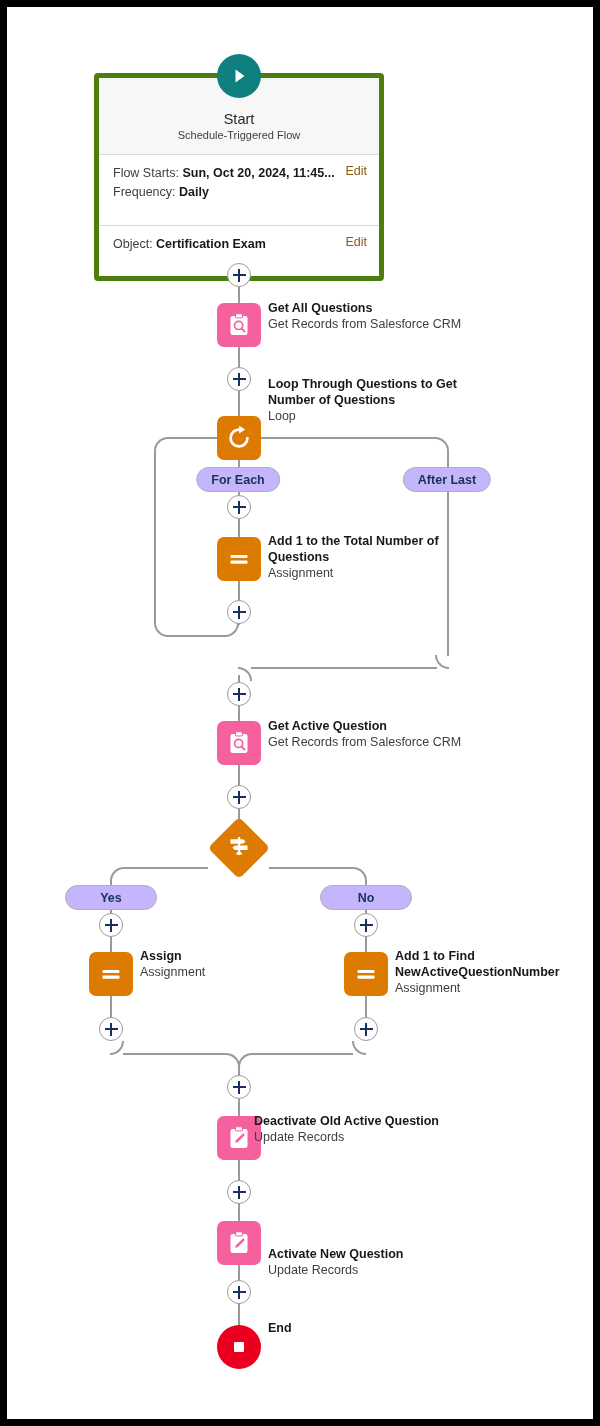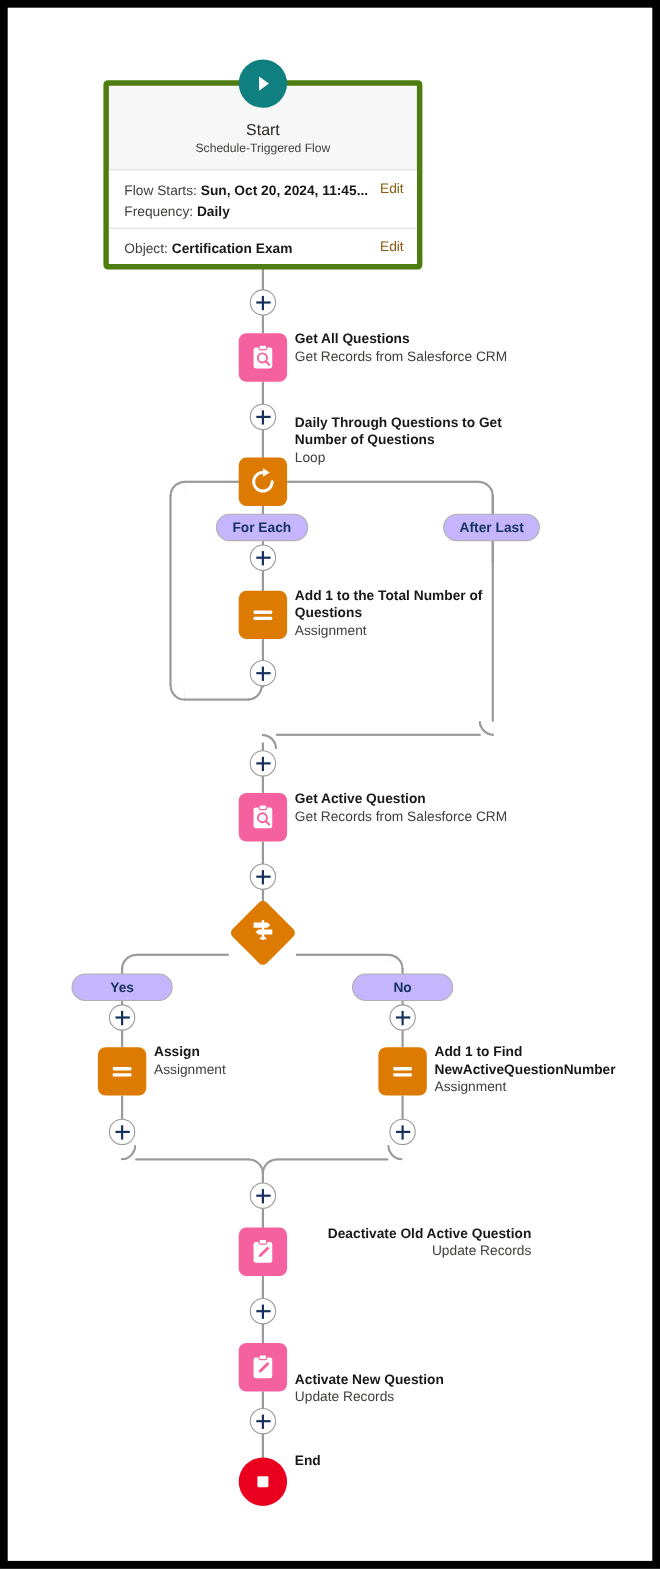--- a/index.html
+++ b/index.html
@@ -109,21 +109,21 @@
   #start-head {
     padding: 33px 10px 13px;
     text-align: center;
     border-bottom: 1px solid #d8d8d8;
   }
   #start-head .sh-title { font-size: 14.5px; color: #2b2826; display:block; }
   #start-head .sh-sub   { font-size: 11px; color: #3e3e3c; display:block; margin-top: 2px; }
 
   .start-row {
     position: relative;
-    padding: 9px 12px 4px 14px;
+    padding: 9px 12px 22px 14px;
     border-bottom: 1px solid #d8d8d8;
     background: #fff;
   }
   .start-row:last-child { border-bottom: none; }
   .sr-line { font-size: 12.5px; color: #3e3e3c; line-height: 1.55; }
   .sr-line b { color: #181818; }
   .sr-edit {
     position: absolute; right: 12px; top: 9px;
     font-size: 12.5px; color: #8a5a10;
   }
@@ -186,21 +186,21 @@
   <div class="vline" style="left:231px; top:340px; height:70px;"></div>
   <div class="plus" style="left:232px; top:372px;"></div>
 
   <div class="node-icon ic-orange" style="left:232px; top:409px;">
     <svg width="26" height="26" viewBox="0 0 26 26" aria-hidden="true">
       <path d="M13 4.6 a8.4 8.4 0 1 0 8.4 8.4" fill="none" stroke="#ffffff" stroke-width="2.7" stroke-linecap="round"></path>
       <path d="M13.2 0.7 L13.2 8.5 L19.2 4.6 Z" fill="#ffffff"></path>
     </svg>
   </div>
   <div class="node-label" style="left:261px; top:369px; width:210px;">
-    <span class="nl-title">Daily Through Questions to Get</span>
+    <span class="nl-title">Loop Through Questions to Get</span>
     <span class="nl-title">Number of Questions</span>
     <span class="nl-sub">Loop</span>
   </div>
 
   <div class="hline" style="left:160px; top:430px; width:72px;"></div>
   <div class="hline" style="left:254px; top:430px; width:175px;"></div>
   <div class="corner c-tl" style="left:147px; top:430px; width:14px; height:14px;"></div>
   <div class="corner c-tr" style="left:428px; top:430px; width:14px; height:14px;"></div>
 
   <div class="vline" style="left:147px; top:443px; height:174px;"></div>
@@ -320,21 +320,21 @@
   <div class="vline" style="left:231px; top:1058px; height:52px;"></div>
   <div class="plus" style="left:232px; top:1080px;"></div>
 
   <div class="node-icon ic-pink" style="left:232px; top:1109px;">
     <svg width="26" height="26" viewBox="0 0 26 26" aria-hidden="true">
       <rect x="4.5" y="4" width="17" height="19" rx="2.2" fill="#ffffff"></rect>
       <rect x="9.5" y="1.8" width="7" height="4.2" rx="1.4" fill="#ffffff" stroke="#f5619e" stroke-width="1.1"></rect>
       <path d="M17.2 8.2 L18.9 9.9 L11.6 17.2 L9.1 17.8 L9.7 15.4 Z" fill="#f5619e"></path>
     </svg>
   </div>
-  <div class="node-label" style="left:266px; top:1106px; width:210px;text-align:right;">
+  <div class="node-label" style="left:247px; top:1106px; width:210px;">
     <span class="nl-title">Deactivate Old Active Question</span>
     <span class="nl-sub">Update Records</span>
   </div>
 
   <div class="vline" style="left:231px; top:1153px; height:62px;"></div>
   <div class="plus" style="left:232px; top:1185px;"></div>
 
   <div class="node-icon ic-pink" style="left:232px; top:1214px;">
     <svg width="26" height="26" viewBox="0 0 26 26" aria-hidden="true">
       <rect x="4.5" y="4" width="17" height="19" rx="2.2" fill="#ffffff"></rect>

